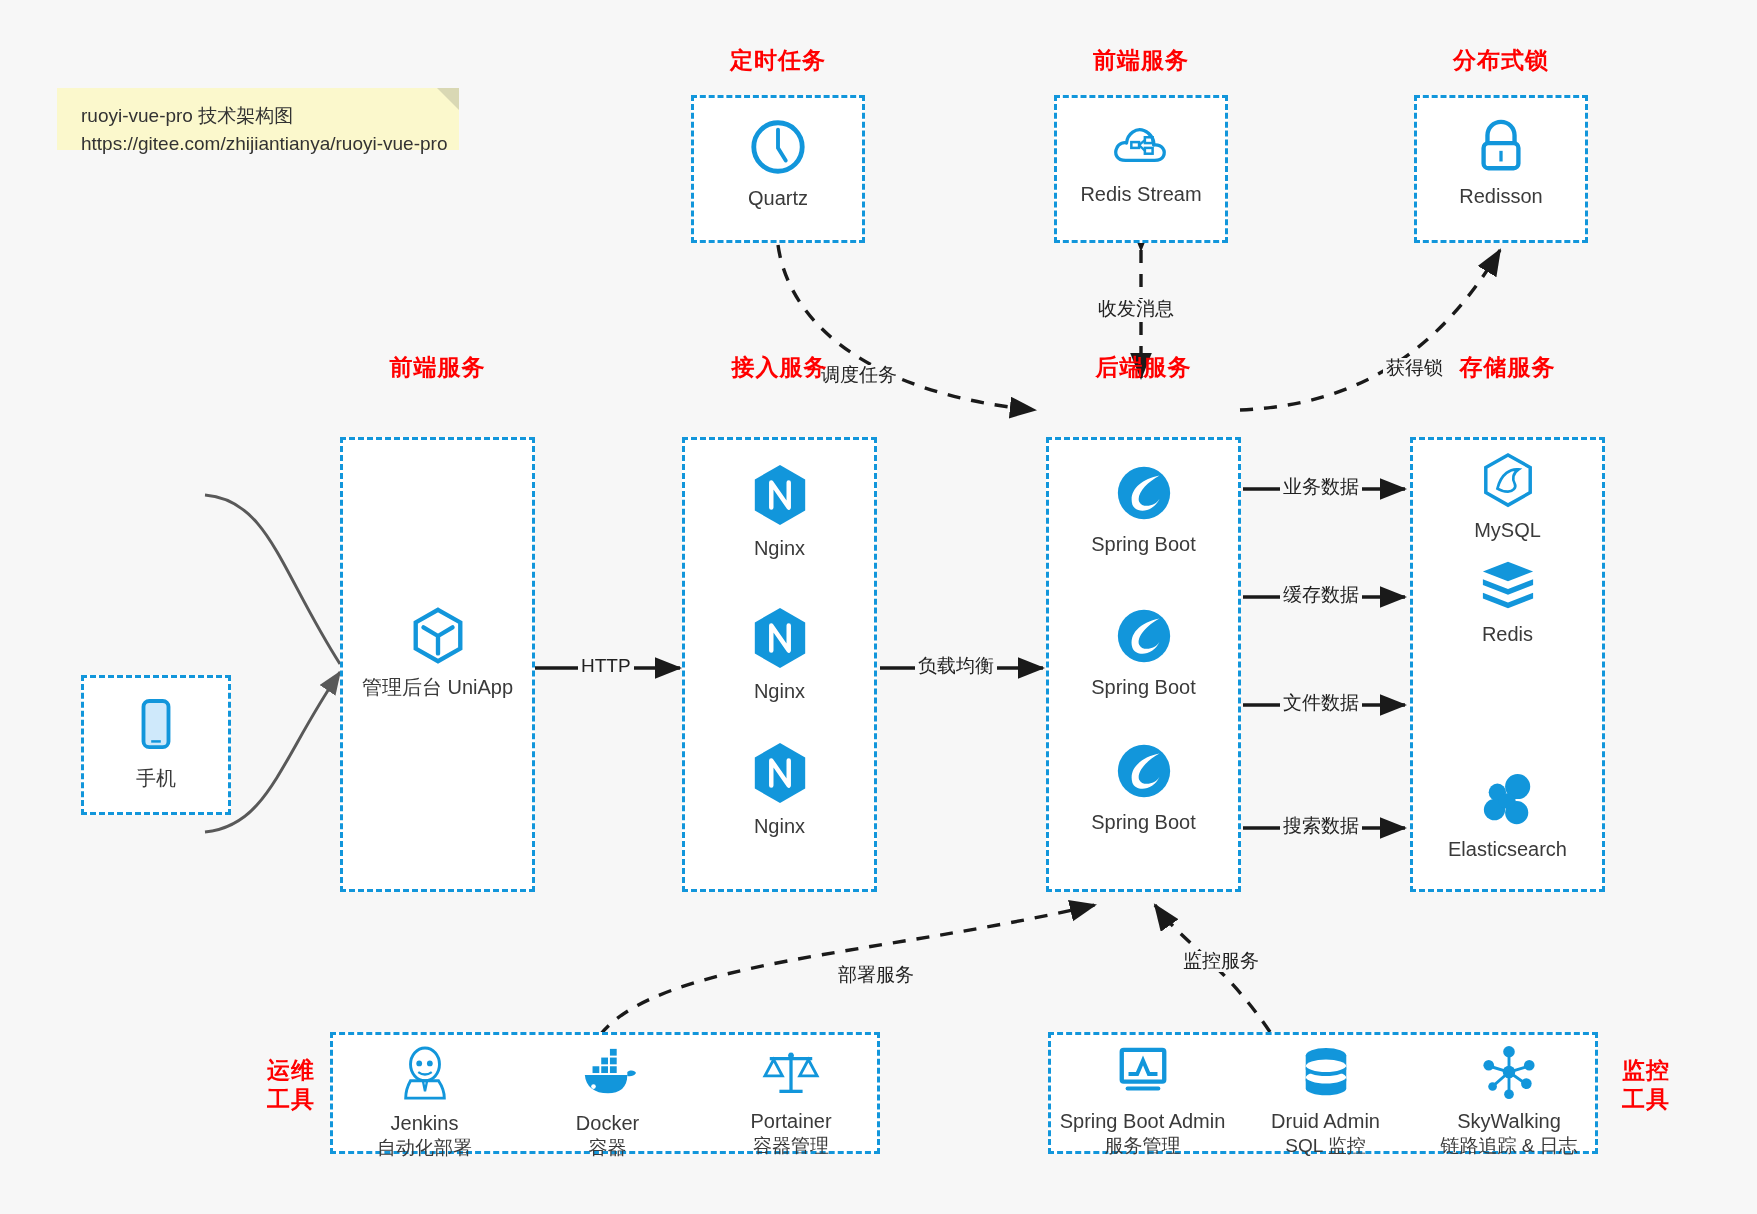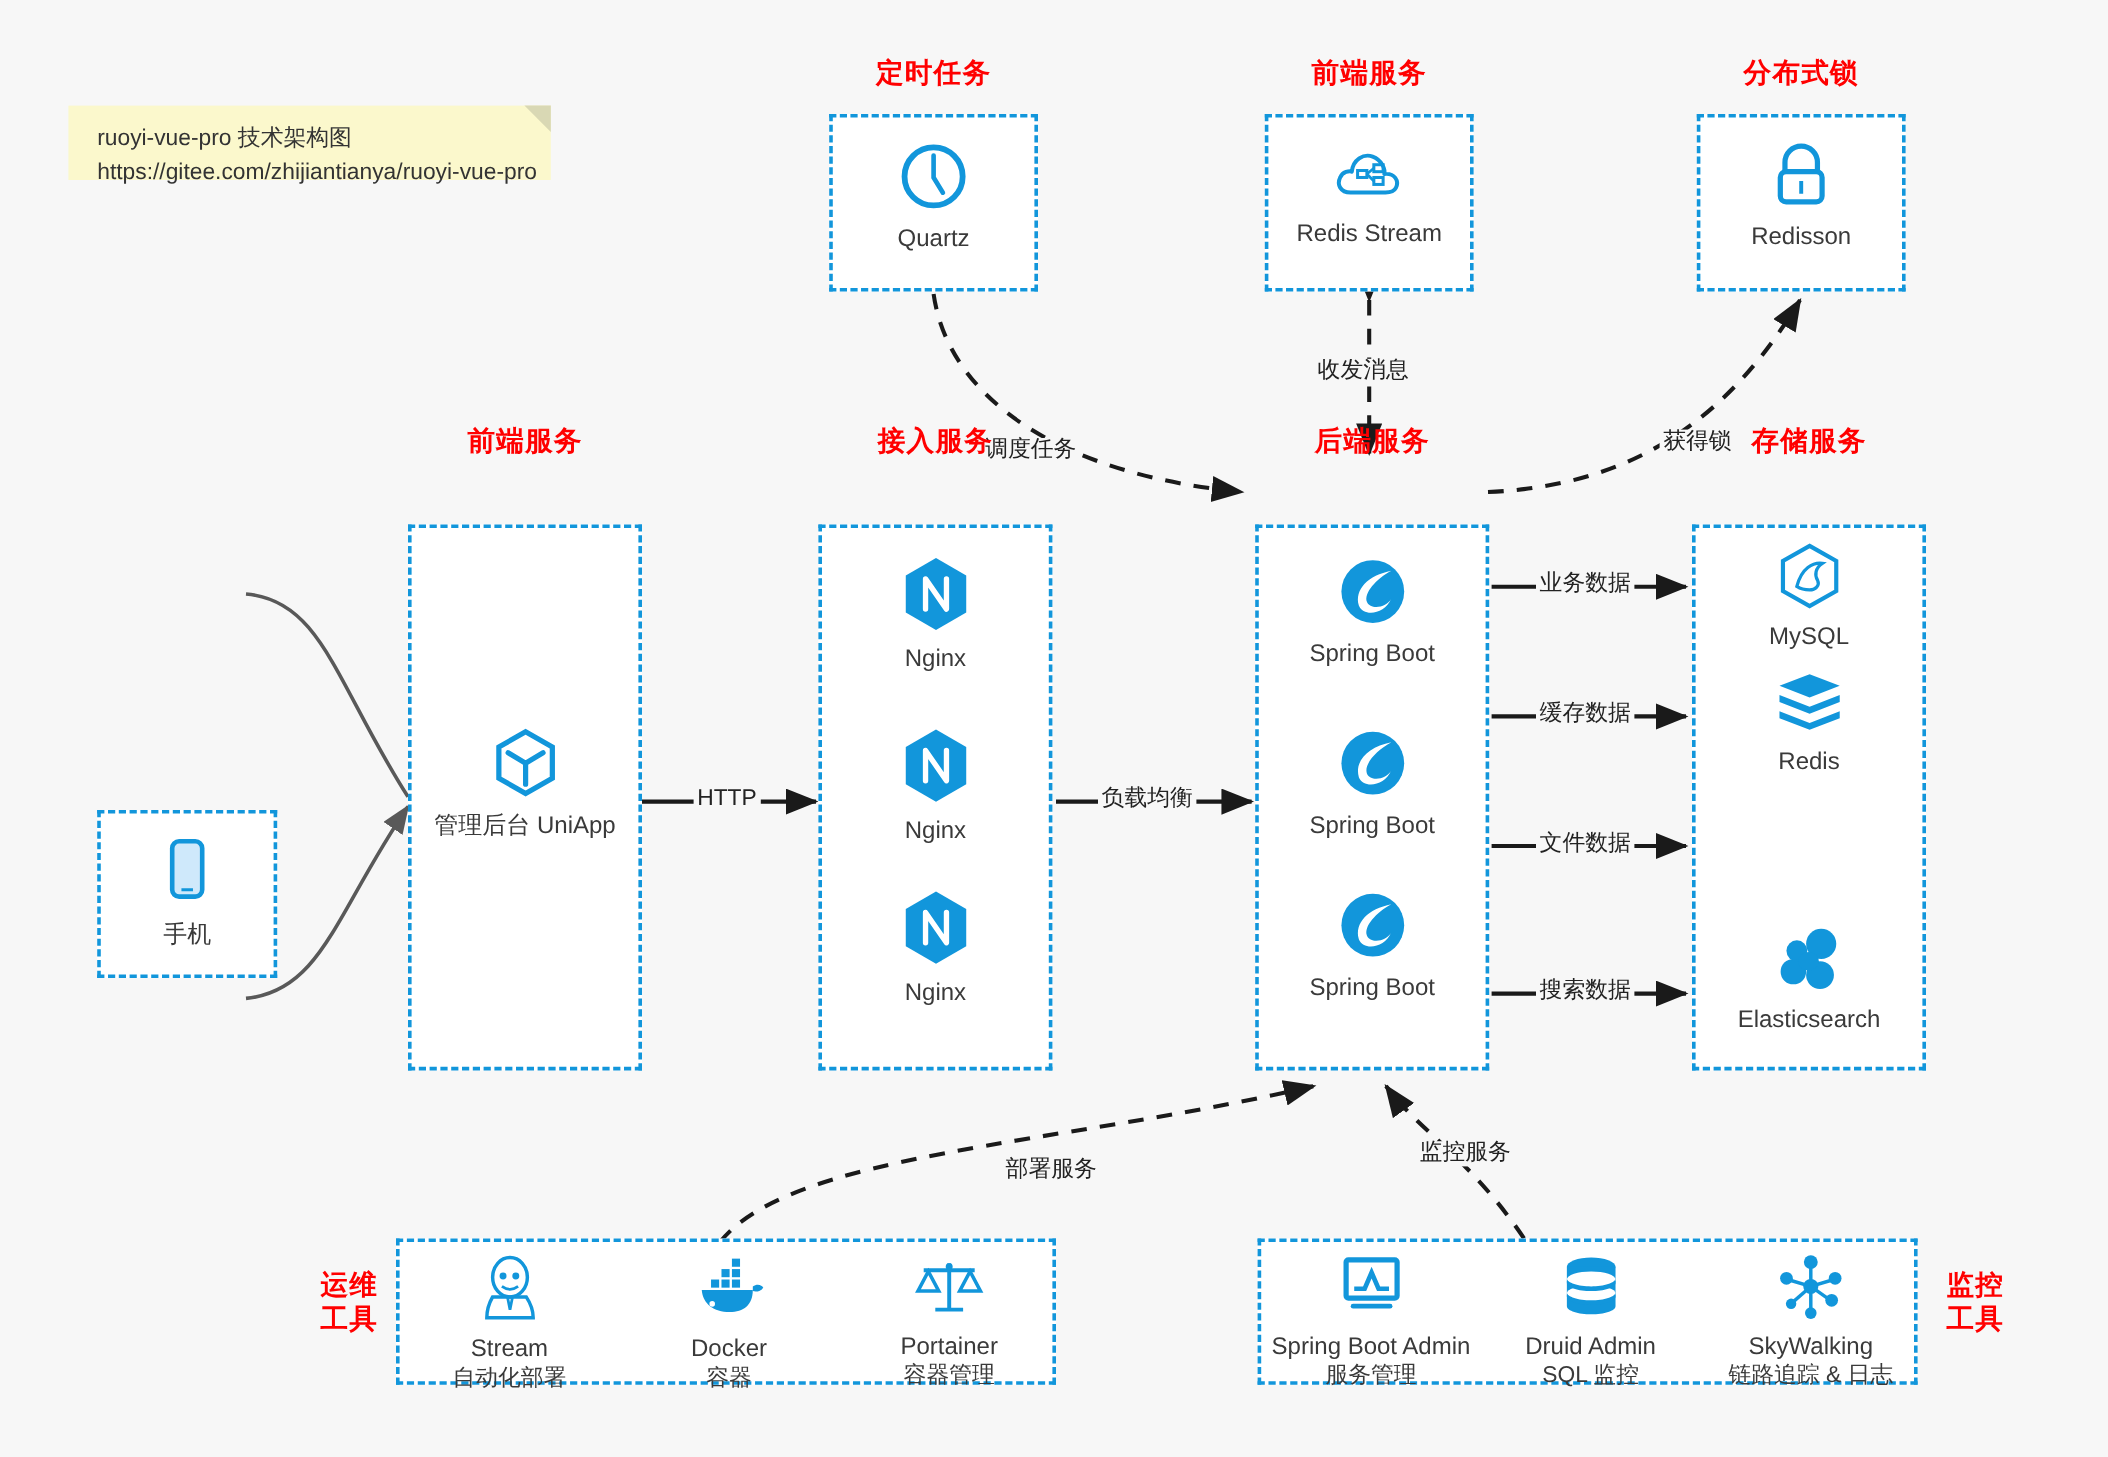--- a/index.html
+++ b/index.html
@@ -322,21 +322,21 @@
       <span class="ico">
         <svg width="56" height="58" viewBox="0 0 58 60">
           <ellipse cx="29" cy="20" rx="15" ry="17" fill="none" stroke="#1296db" stroke-width="3"></ellipse>
           <path d="M14 37 C 10 44 9 50 9 55 L49 55 C 49 49 47 43 43 37 Z" fill="none" stroke="#1296db" stroke-width="3"></path>
           <circle cx="23" cy="19" r="3" fill="#1296db"></circle>
           <circle cx="34" cy="19" r="3" fill="#1296db"></circle>
           <path d="M22 28 Q 29 33 36 28" fill="none" stroke="#1296db" stroke-width="2.4"></path>
           <path d="M27 38 L29 48 L31 38" fill="none" stroke="#1296db" stroke-width="2.4"></path>
         </svg>
       </span>
-      <span class="cap">Stream</span>
+      <span class="cap">Jenkins</span>
       <span class="cap2">自动化部署</span>
     </div>
     <div class="node" style="top:10px;left:183px;width:183px;">
       <span class="ico">
         <svg width="62" height="58" viewBox="0 0 64 60">
           <rect x="16" y="22" width="7" height="7" fill="#1296db"></rect>
           <rect x="25" y="22" width="7" height="7" fill="#1296db"></rect>
           <rect x="34" y="22" width="7" height="7" fill="#1296db"></rect>
           <rect x="25" y="13" width="7" height="7" fill="#1296db"></rect>
           <rect x="34" y="13" width="7" height="7" fill="#1296db"></rect>

